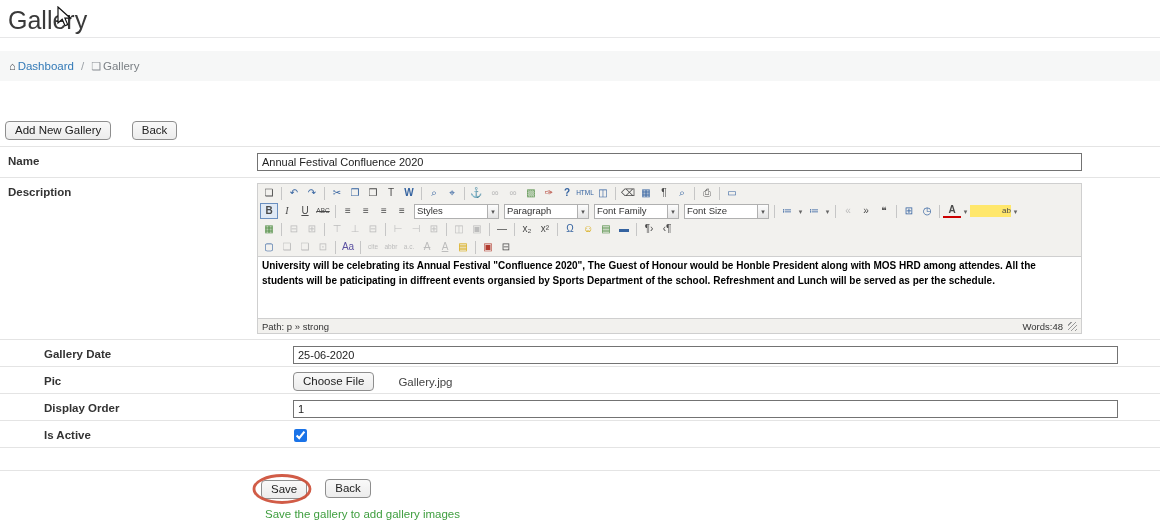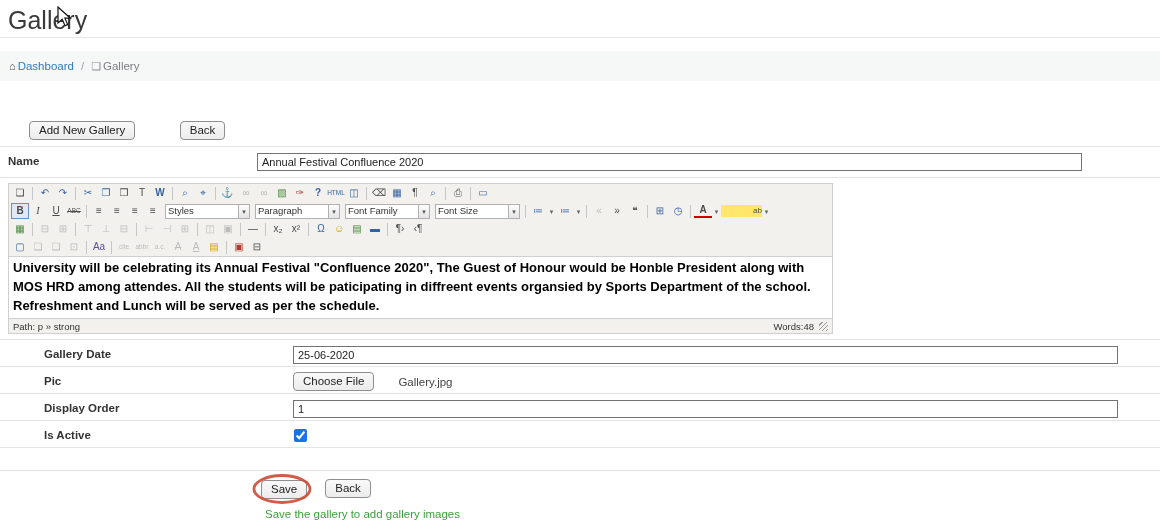--- a/index.html
+++ b/index.html
@@ -21,21 +21,21 @@
   .crumb-link { color:#337ab7; text-decoration:none; }
   .crumb-sep { color:#9aa0a6; margin:0 7px; }
   .crumb-current { color:#7b8085; }
   
   .btn {
     display:inline-block; font-size:11.5px; color:#222;
     background:linear-gradient(#f9f9f9,#ececec); border:1px solid #8e8e8e;
     border-radius:4px; padding:2px 9px 3px; cursor:pointer; font-family:inherit;
   }
   .top-actions { margin:39px 0 0 5px; height:19px; }
-  .top-actions .btn { margin-right:16px;margin-left:24px; }
+  .top-actions .btn { margin-right:16px; }
   
   .form-table { margin-top:7px; }
   .form-row { display:flex; align-items:flex-start; border-top:1px solid #e4e4e4; padding:5px 8px; }
   .form-row.last { border-bottom:1px solid #e4e4e4; }
   .form-row.empty { height:24px; padding:0; }
   .f-label { width:249px; font-weight:700; font-size:11.5px; color:#333; padding-top:3px; flex:none; }
   .f-control { width:825px; flex:none; }
   .txt-input {
     width:100%; height:18px; border:1px solid #737373; font-size:11px;
     padding:1px 4px; font-family:inherit; color:#222; background:#fff;
@@ -63,21 +63,21 @@
   .ital { font-style:italic; font-family:"Liberation Serif", serif; }
   .und { text-decoration:underline; }
   .strike { text-decoration:line-through; }
   .txt { font-size:6.5px; letter-spacing:0; }
   .active-btn { border:1px solid #6a8fc0; background:#dfe9f5; }
   .dd { min-width:74px; height:15px; background:#fff; border:1px solid #b0b0b0; font-size:9.5px; justify-content:flex-start; padding:0 2px; color:#333; margin-left:3px; }
   .ddb { min-width:11px; width:11px; height:15px; border:1px solid #b0b0b0; border-left:none; font-size:7px; background:linear-gradient(#fdfdfd,#e4e4e4); margin-right:2px; color:#555; }
   .arr { min-width:9px; font-size:7px; color:#666; }
   .fc { border-bottom:2px solid #cc0000; height:14px; font-weight:700; }
   .bc { background:#ffe76b; font-size:8px; height:12px;padding-left:32px; }
-  .mce-body { background:#fff; border-top:1px solid #cfcfcf; height:62px; padding:2px 4px; font-size:13px; line-height:1.45; color:#000; overflow:hidden; }
+  .mce-body { background:#fff; border-top:1px solid #cfcfcf; height:62px; padding:2px 4px; font-size:10px; line-height:1.45; color:#000; overflow:hidden; }
   .mce-status { display:flex; justify-content:space-between; align-items:center; border-top:1px solid #cfcfcf; background:#f2f1ee; font-size:9.5px; color:#333; padding:4px 4px; height:15px; }
   .grip { width:9px; height:9px; margin-left:5px;
     background:repeating-linear-gradient(135deg, transparent 0 2px, #9a9a9a 2px 3px); }
   .status-right { display:flex; align-items:center; }
   
   .bottom-actions { margin:7px 0 0 261px; height:21px; display:flex; align-items:center; }
   .save-wrap { position:relative; display:inline-block; margin-right:18px; }
   .ellipse-svg { position:absolute; left:-10px; top:-6px; pointer-events:none; }
   .note { margin:9px 0 0 265px; font-size:11.5px; color:#3f9e3f; }
 </style>
@@ -107,20 +107,21 @@
 <div class="form-table">
 
   <div class="form-row row-name">
     <div class="f-label">Name</div>
     <div class="f-control">
       <input class="txt-input" type="text" value="Annual Festival Confluence 2020" style="">
     </div>
   </div>
 
   <div class="form-row">
+    <div class="f-label">Description</div>
     <div class="f-control">
       <div class="editor">
         <div class="tb-row">
 
         <span class="tbi">❏</span>
             <span class="tbi sep"></span>
             <span class="tbi blue">↶</span>
             <span class="tbi blue">↷</span>
             <span class="tbi sep"></span>
             <span class="tbi blue">✂</span>

